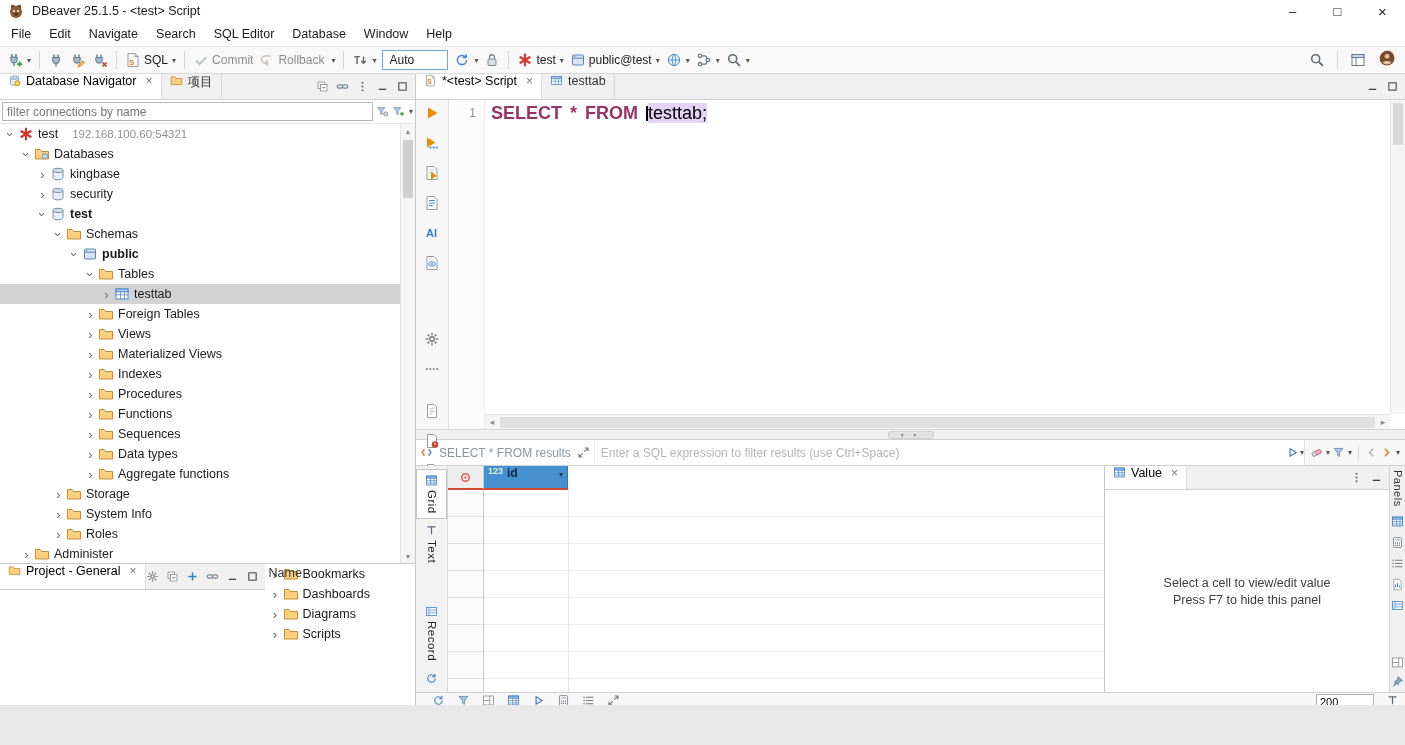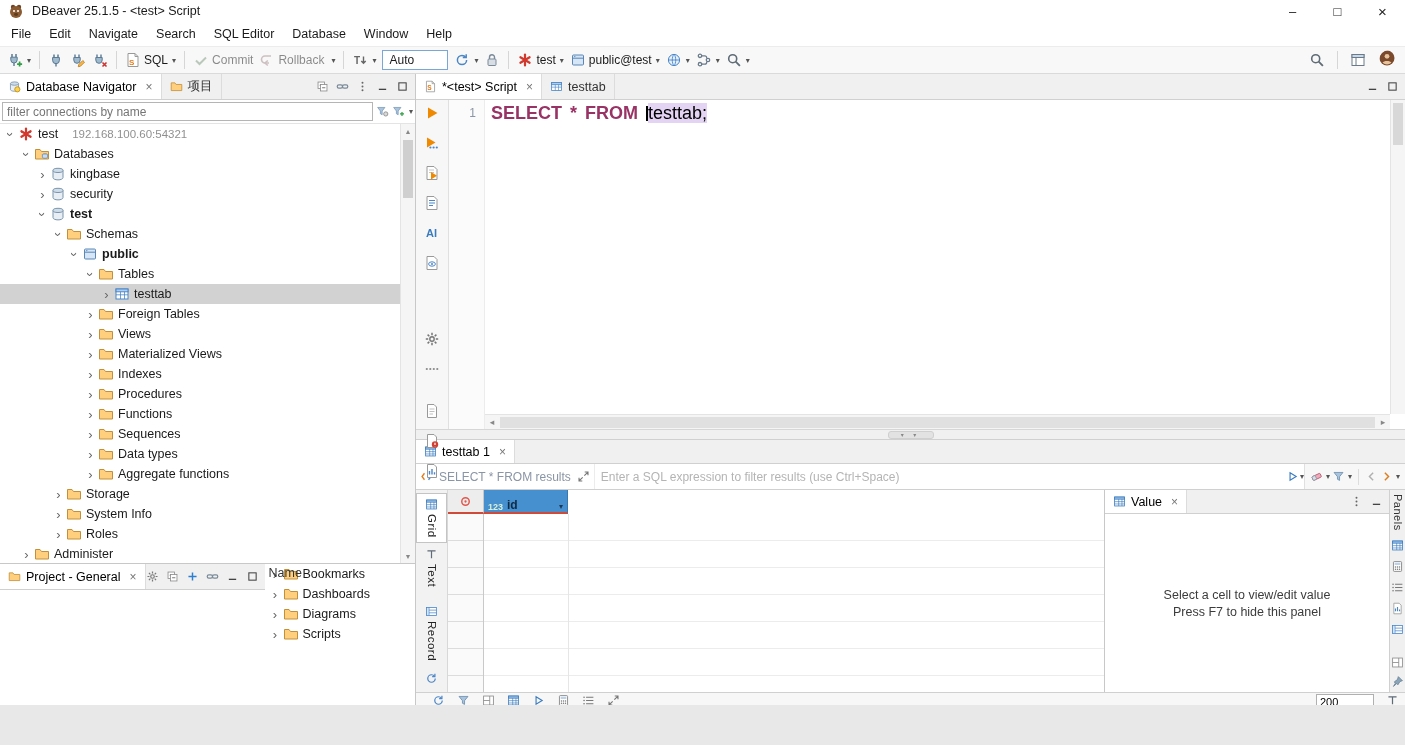--- a/index.html
+++ b/index.html
@@ -39,21 +39,21 @@
 .avatarwrap{width:20px;height:20px;border-radius:50%;overflow:hidden;margin-left:6px;}
 .avatarwrap svg{width:20px;height:20px;}
 
 
 .content{position:absolute;top:74px;left:0;right:0;bottom:0;display:flex;}
 .leftcol{width:416px;border-right:1px solid #c8c8c8;display:flex;flex-direction:column;background:#fff;}
 .maincol{flex:1;display:flex;flex-direction:column;min-width:0;}
 
 
 .tabbar{height:26px;background:#f0f0f0;border-bottom:1px solid #d0d0d0;display:flex;align-items:stretch;}
-.tab{display:flex;align-items:center;gap:5px;padding:0 8px;font-size:12.5px;border-right:1px solid #dcdcdc;color:#333;white-space:nowrap;}
+.tab{display:flex;align-items:flex-start;gap:5px;padding:0 8px;font-size:12.5px;border-right:1px solid #dcdcdc;color:#333;white-space:nowrap;}
 .tab.active{background:#fff;color:#000;}
 .tabicons{margin-left:auto;display:flex;align-items:center;gap:7px;padding-right:6px;}
 
 
 .navpanel{height:489px;display:flex;flex-direction:column;position:relative;}
 .filterrow{height:24px;display:flex;align-items:center;border-bottom:1px solid #e4e4e4;padding:0 2px;gap:3px;}
 .filterrow input{flex:1;height:19px;border:1px solid #b5b5b5;font-size:12px;padding:0 4px;min-width:0;color:#444;}
 .tree{flex:1;overflow:hidden;position:relative;padding-right:15px;}
 .trow{height:20px;display:flex;align-items:center;font-size:12.5px;white-space:nowrap;}
 .trow.sel{background:#d2d2d2;}
@@ -113,21 +113,21 @@
 .rbody{flex:1;display:flex;min-height:0;position:relative;}
 .sidestrip{width:32px;background:#f2f2f2;border-right:1px solid #d8d8d8;display:flex;flex-direction:column;align-items:center;padding:3px 0;}
 .vtab{display:flex;flex-direction:column;align-items:center;gap:3px;padding:5px 0;width:100%;}
 .vtab.active{background:#fff;box-shadow:inset 0 0 0 1px #c4c4c4;}
 .vlbl{writing-mode:vertical-rl;font-size:11.5px;color:#222;letter-spacing:.5px;}
 .vtab.bottom{margin-top:auto;}
 .sidestrip>.ic{margin:6px 0 4px;}
 
 .gridwrap{flex:1;position:relative;background:#fff;min-width:0;}
 .gcorner{position:absolute;left:0;top:0;width:36px;height:24px;background:#ededed;border-right:1px solid #c9c9c9;border-bottom:2px solid #cf4a38;display:flex;align-items:center;justify-content:center;}
-.gheader{position:absolute;left:36px;top:0;width:84px;height:24px;background:#4690cf;border-right:1px solid #3a79ad;border-bottom:2px solid #cf4a38;display:flex;align-items:flex-end;padding:0 4px;gap:4px;}
+.gheader{position:absolute;left:36px;top:0;width:84px;height:24px;background:#4690cf;border-right:1px solid #3a79ad;border-bottom:2px solid #cf4a38;display:flex;align-items:flex-start;padding:0 4px;gap:4px;}
 .gtype{font-size:9px;color:#d8f0d8;font-weight:bold;}
 .gname{font-size:12px;color:#102a43;font-weight:bold;}
 .gcaret{margin-left:auto;}
 .gcaret::before{content:"▾";font-size:8px;color:#1c3a55;}
 .growhdr{position:absolute;left:0;top:24px;bottom:0;width:36px;background:#fafafa;border-right:1px solid #c9c9c9;background-image:repeating-linear-gradient(to bottom,transparent 0 26px,#dcdcdc 26px 27px);}
 .gbody{position:absolute;left:36px;right:0;top:24px;bottom:0;background-image:repeating-linear-gradient(to bottom,transparent 0 26px,#ececec 26px 27px);}
 .gcolline{position:absolute;left:120px;top:24px;bottom:0;width:1px;background:#e6e6e6;}
 
 .valuepanel{width:285px;border-left:1px solid #c8c8c8;display:flex;flex-direction:column;background:#fff;}
 .vpbody{flex:1;display:flex;flex-direction:column;align-items:center;justify-content:center;gap:3px;font-size:12.5px;color:#3c3c3c;text-align:center;}
@@ -899,33 +899,20 @@
           <div class="thumb"></div>
           <span class="arr r"></span>
         </div>
       </div>
 
       <div class="splitter">
           <div class="sash"></div>
         </div>
 
       <div class="results">
-        <div class="rtabbar">
-          <div class="tab active">
-            <span class="ic small">
-                <svg viewBox="0 0 16 16">
-                  <rect x="2" y="2.5" width="12" height="11" fill="#fff" stroke="#3a7bbf"></rect>
-                  <rect x="2" y="2.5" width="12" height="2.6" fill="#9cc3e8" stroke="#3a7bbf"></rect>
-                  <path d="M2 8.2h12M2 11h12M7 5.1v8.4M11 5.1v8.4" stroke="#3a7bbf" stroke-width=".8"></path>
-                </svg>
-              </span>
-            <span>testtab 1</span>
-            <span class="tclose"></span>
-          </div>
-        </div>
         <div class="filterbar">
           <span class="ic small">
               <svg viewBox="0 0 16 16">
                 <path d="M5.5 4L2.5 8l3 4" fill="none" stroke="#e07c1f" stroke-width="1.6"></path>
                 <path d="M10.5 4l3 4-3 4" fill="none" stroke="#4a86c8" stroke-width="1.6"></path>
               </svg>
             </span>
           <span class="fquery">SELECT * FROM results</span>
           <span class="ic small">
               <svg viewBox="0 0 16 16">

